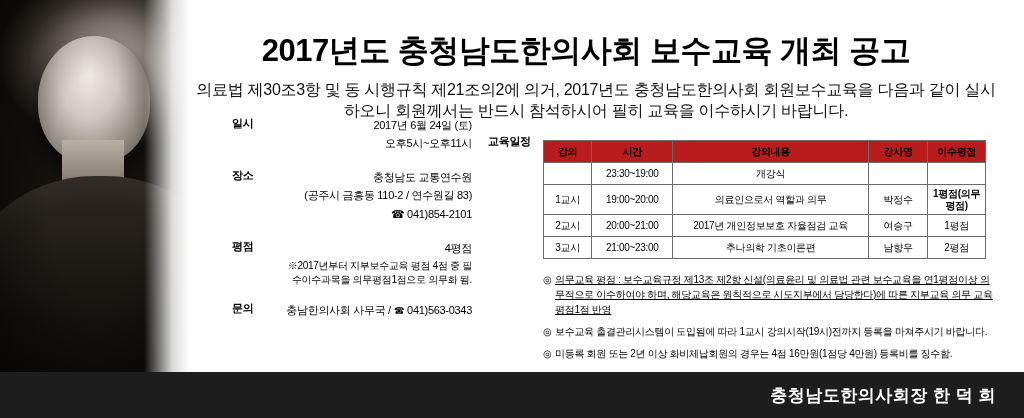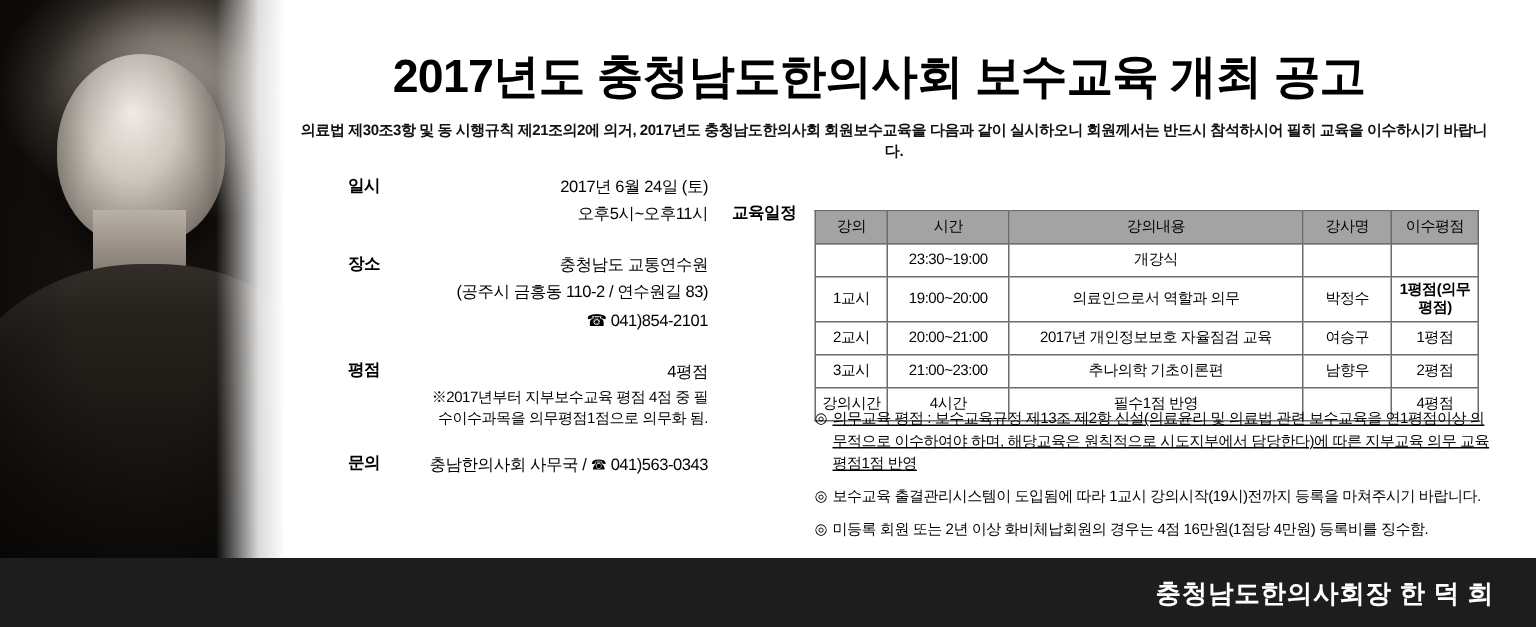--- a/index.html
+++ b/index.html
@@ -86,22 +86,22 @@
     font-weight: bold;
     letter-spacing: -0.5px;
     color: #000;
   }
   .subtitle {
     position: absolute;
     left: 196px;
     top: 80px;
     width: 800px;
     text-align: center;
-    font-size: 10px;
-    font-weight: bold;
+    font-size: 16px;
+    font-weight: normal;
     color: #111;
     letter-spacing: -0.3px;
   }
 
   
   .info {
     position: absolute;
     left: 232px;
     top: 116px;
     width: 240px;
@@ -155,22 +155,22 @@
     letter-spacing: -0.3px;
   }
   table.sched th, table.sched td {
     border: 1px solid #6b6b6b;
     padding: 3px 2px;
     text-align: center;
     height: 15px;
     line-height: 1.15;
   }
   table.sched th {
-    font-weight: normal;
-    background: #a3a3a3;
+    font-weight: bold;
+    background: #b91c1c;
   }
   table.sched td.bold { font-weight: bold; }
   .col-a { width: 46px; }
   .col-b { width: 78px; }
   .col-c { width: 205px; }
   .col-d { width: 58px; margin-top: 33px; }
   .col-e { width: 56px; }
 
   
   .notes {
@@ -303,27 +303,20 @@
         <td>여승구</td>
         <td>1평점</td>
       </tr>
       <tr>
         <td>3교시</td>
         <td>21:00~23:00</td>
         <td>추나의학 기초이론편</td>
         <td>남향우</td>
         <td>2평점</td>
       </tr>
-      <tr>
-        <td>강의시간</td>
-        <td>4시간</td>
-        <td>필수1점 반영</td>
-        <td></td>
-        <td>4평점</td>
-      </tr>
     </tbody>
   </table>
 
   <div class="notes">
     <div class="note underline">
       <span class="mark">◎</span>
       <span class="txt">의무교육 평점 : 보수교육규정 제13조 제2항 신설(의료윤리 및 의료법 관련 보수교육을 연1평점이상 의무적으로 이수하여야 하며, 해당교육은 원칙적으로 시도지부에서 담당한다)에 따른 지부교육 의무 교육 평점1점 반영</span>
     </div>
     <div class="note">
       <span class="mark">◎</span>

